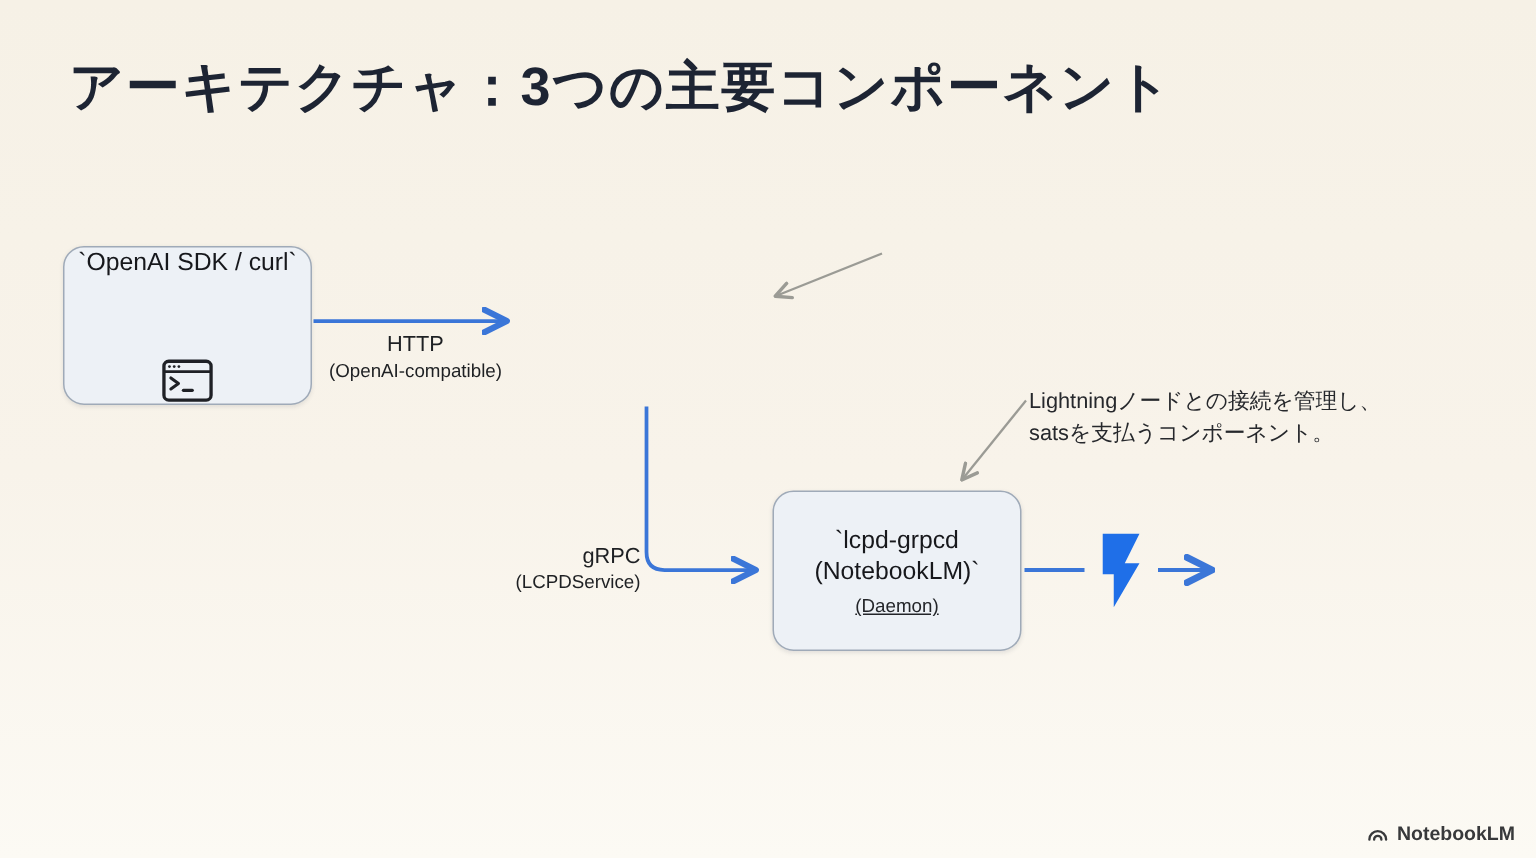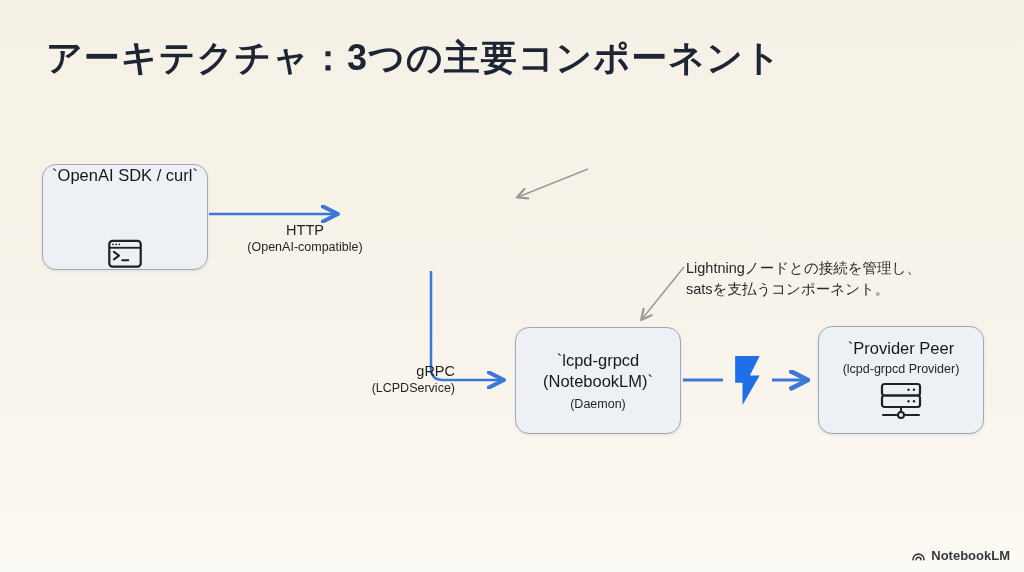--- a/index.html
+++ b/index.html
@@ -26,21 +26,21 @@
   }
   .node-client{left:42px;top:164px;width:166px;height:106px;gap:44px;}
   .node-gateway{left:347px;top:163px;width:167px;height:108px;}
   .node-requester{left:515px;top:327px;width:166px;height:107px;}
   .node-provider{left:818px;top:326px;width:166px;height:108px;}
   .node-title{font-size:16.5px;color:#17181c;line-height:1.3;white-space:pre-line;}
   .node-sub{font-size:12.5px;color:#232529;margin-top:2px;}
   .node-icon{display:block;}
   .node-client .node-icon{margin-top:9px;}
   .node-provider .node-icon{margin-top:6px;}
-  .edge-label{position:absolute;text-align:center;color:#1e2023;padding-left:28px;}
+  .edge-label{position:absolute;text-align:center;color:#1e2023;}
   .edge-label .lbl{font-size:14.5px;line-height:18px;}
   .edge-label .sub{font-size:12.5px;line-height:16px;}
   .edge-http{left:207px;top:221px;width:140px;}
   .edge-grpc{left:307px;top:362px;width:120px;text-align:right;}
   .edge-lightning{left:653px;top:407px;width:190px;}
   .ann{
     position:absolute;font-size:14.5px;line-height:21px;color:#26282c;
     white-space:pre-line;
   }
   .ann-gateway{left:582px;top:156px;}
@@ -86,39 +86,23 @@
       <circle cx="12.8" cy="5.8" r="1" fill="#1f2126"></circle>
       <path d="M7,14 L12.5,18 L7,22" fill="none" stroke="#1f2126" stroke-width="2.2" stroke-linecap="round" stroke-linejoin="round"></path>
       <line x1="16" y1="23" x2="22.5" y2="23" stroke="#1f2126" stroke-width="2.2" stroke-linecap="round"></line>
     </svg>
   </div>
 
 
   <div class="node node-requester">
     <div class="node-title">`lcpd-grpcd
 (NotebookLM)`</div>
-    <div class="node-sub" style="margin-top:5px;">(Daemon)</div>
+    <div class="node-sub" style="margin-top:5px;text-decoration:underline;">(Daemon)</div>
   </div>
 
-  <div class="node node-provider">
-    <div class="node-title">`Provider Peer</div>
-    <div class="node-sub">(lcpd-grpcd Provider)</div>
-    <svg class="node-icon" width="50" height="40" viewBox="0 0 50 40">
-      <rect x="6" y="2" width="38" height="11.5" rx="2.5" fill="none" stroke="#1f2126" stroke-width="2.2"></rect>
-      <rect x="6" y="13.5" width="38" height="11.5" rx="2.5" fill="none" stroke="#1f2126" stroke-width="2.2"></rect>
-      <circle cx="32.5" cy="7.8" r="1.2" fill="#1f2126"></circle>
-      <circle cx="38" cy="7.8" r="1.2" fill="#1f2126"></circle>
-      <circle cx="32.5" cy="19.3" r="1.2" fill="#1f2126"></circle>
-      <circle cx="38" cy="19.3" r="1.2" fill="#1f2126"></circle>
-      <line x1="25" y1="25" x2="25" y2="30" stroke="#1f2126" stroke-width="2"></line>
-      <circle cx="25" cy="33" r="3" fill="none" stroke="#1f2126" stroke-width="2"></circle>
-      <line x1="7" y1="33" x2="21.8" y2="33" stroke="#1f2126" stroke-width="2" stroke-linecap="round"></line>
-      <line x1="28.2" y1="33" x2="43" y2="33" stroke="#1f2126" stroke-width="2" stroke-linecap="round"></line>
-    </svg>
-  </div>
 
   <div class="edge-label edge-http">
     <div class="lbl">HTTP</div>
     <div class="sub">(OpenAI-compatible)</div>
   </div>
   <div class="edge-label edge-grpc">
     <div class="lbl">gRPC</div>
     <div class="sub">(LCPDService)</div>
   </div>
 

